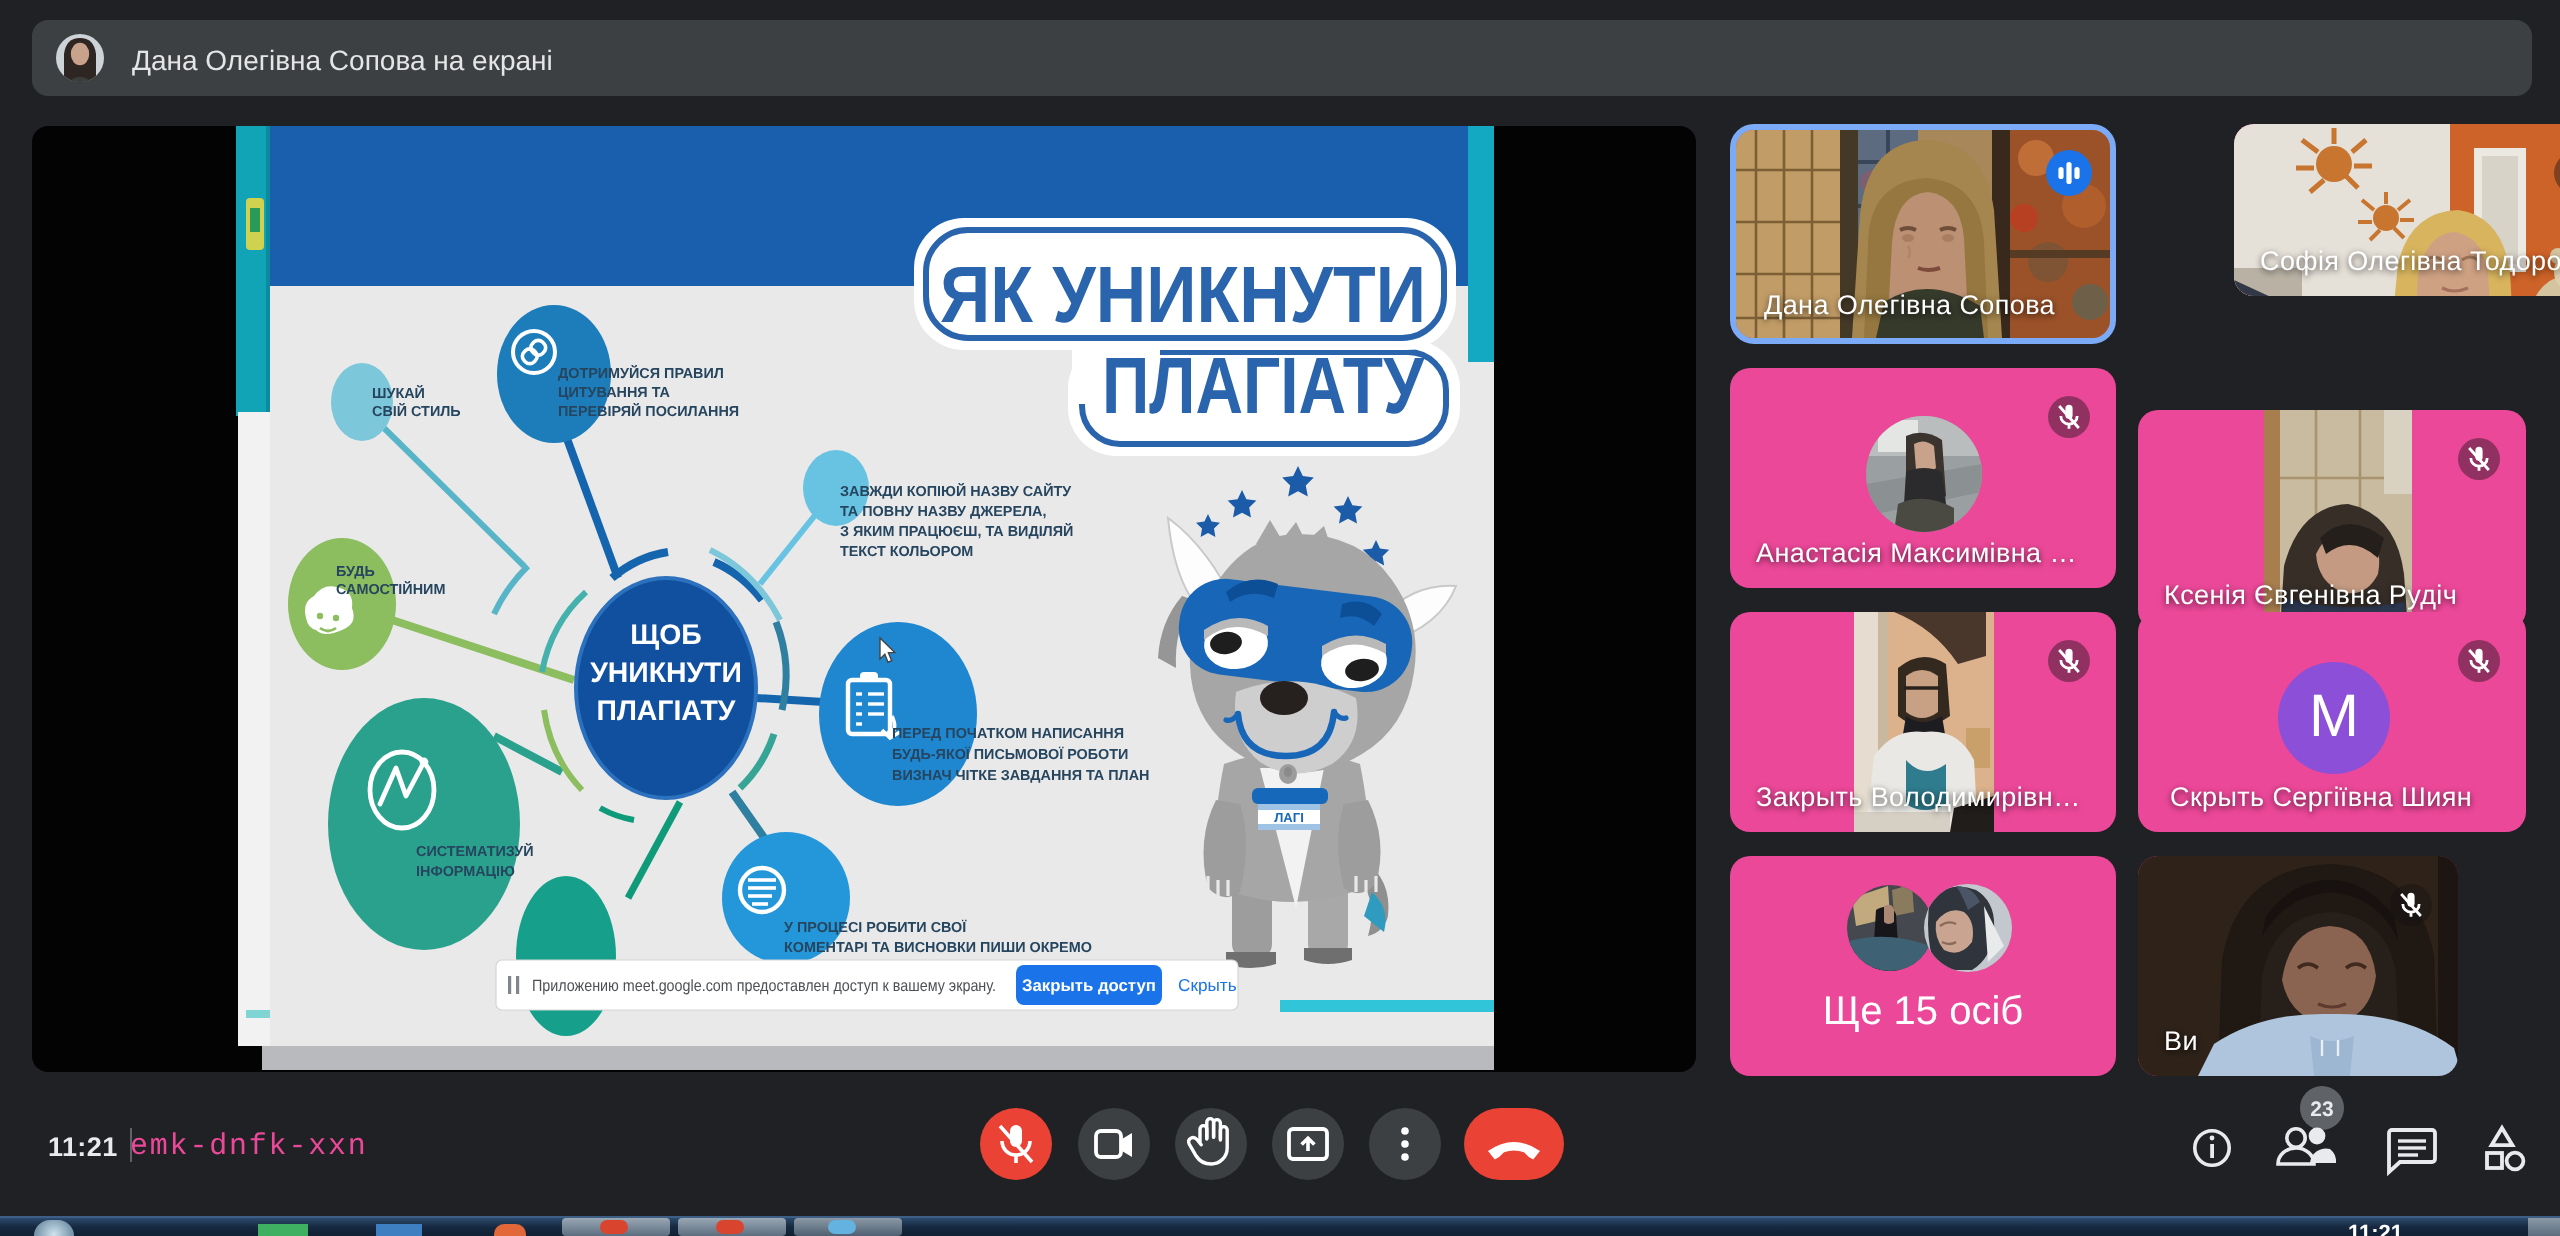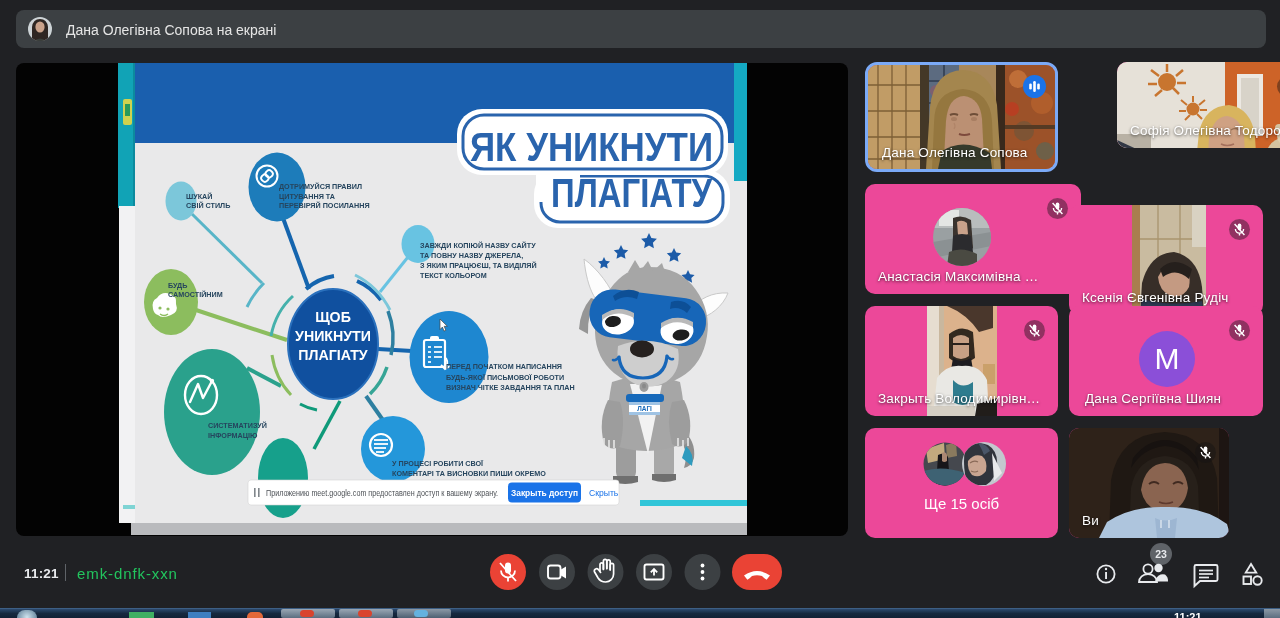--- a/index.html
+++ b/index.html
@@ -313,21 +313,21 @@
   <div class="mic"><svg width="21" height="21" viewBox="0 0 21 21">
           <g stroke="#fff" stroke-width="1.4" fill="none">
             <rect x="8.7" y="4.4" width="3.6" height="7" rx="1.8" fill="#fff" stroke="none"></rect>
             <path d="M6.4,10 a4.1,4.1 0 0 0 8.2,0"></path>
             <line x1="10.5" y1="14.2" x2="10.5" y2="16.4"></line>
             <line x1="5.6" y1="5" x2="15.4" y2="16"></line>
           </g>
         </svg></div>
 </div>
 
-<div class="tile" style="left:865px;top:184px;width:193px;height:110px;padding-left:23px;">
+<div class="tile" style="left:865px;top:184px;width:193px;height:110px;">
   <svg class="abs" style="left:68px;top:24px;" width="58" height="58" viewBox="0 0 58 58">
     <defs>
           <clipPath id="cp3">
             <circle cx="29" cy="29" r="29"></circle>
           </clipPath>
         </defs>
     <g clip-path="url(#cp3)">
       <rect width="58" height="58" fill="#9aa0a2"></rect>
       <rect x="0" y="0" width="58" height="20" fill="#b9bdbd"></rect>
       <rect x="6" y="2" width="20" height="16" fill="#e4e6e4"></rect>
@@ -398,21 +398,21 @@
             <path d="M6.4,10 a4.1,4.1 0 0 0 8.2,0"></path>
             <line x1="10.5" y1="14.2" x2="10.5" y2="16.4"></line>
             <line x1="5.6" y1="5" x2="15.4" y2="16"></line>
           </g>
         </svg></div>
 </div>
 
 <div class="tile" style="left:1069px;top:306px;width:194px;height:110px;">
   <div class="abs" style="left:70px;top:25px;width:56px;height:56px;border-radius:50%;background:#8b4fd8;"></div>
   <div class="abs" style="left:70px;top:25px;width:56px;height:56px;text-align:center;line-height:56px;color:#fff;font-size:30px;">M</div>
-  <div class="lbl" style="left:16px;">Дана Сергіївна Шиян</div>
+  <div class="lbl" style="left:16px;">Скрыть Сергіївна Шиян</div>
   <div class="mic"><svg width="21" height="21" viewBox="0 0 21 21">
           <g stroke="#fff" stroke-width="1.4" fill="none">
             <rect x="8.7" y="4.4" width="3.6" height="7" rx="1.8" fill="#fff" stroke="none"></rect>
             <path d="M6.4,10 a4.1,4.1 0 0 0 8.2,0"></path>
             <line x1="10.5" y1="14.2" x2="10.5" y2="16.4"></line>
             <line x1="5.6" y1="5" x2="15.4" y2="16"></line>
           </g>
         </svg></div>
 </div>
 
@@ -436,21 +436,21 @@
     </g>
     <g clip-path="url(#c7b)">
       <rect x="44" y="3" width="44" height="44" fill="#c3c8ce"></rect>
       <path d="M47,10 Q58,1 70,6 Q80,12 79,26 Q78,40 68,46 L50,46 Q44,30 47,10 Z" fill="#30343c"></path>
       <path d="M50,22 Q56,14 64,17 Q70,22 68,32 Q62,40 54,36 Q49,30 50,22 Z" fill="#c9a591"></path>
       <path d="M52,24 q4,-3 8,-1 M53,32 q4,2 7,0" stroke="#8a6a58" stroke-width="1.2" fill="none"></path>
       <path d="M60,4 q8,0 12,8 l-6,4 q-3,-8 -6,-12 z" fill="#4a5668"></path>
       <path d="M74,14 l10,20 -8,8 z" fill="#e8eaec"></path>
     </g>
   </svg>
-  <div class="abs" style="left:0;top:67px;width:100%;text-align:center;color:#fff;font-size:15px;">Ще 15 осіб</div>
+  <div class="abs" style="left:0;top:67px;width:100%;text-align:center;color:#fff;font-size:20px;">Ще 15 осіб</div>
 </div>
 
 <div class="tile" style="left:1069px;top:428px;width:160px;height:110px;">
   <svg width="194" height="110" viewBox="0 0 194 110">
     <rect width="194" height="110" fill="#2e2219"></rect>
     <rect x="150" y="0" width="44" height="110" fill="#1d1512"></rect>
     <path d="M40,110 L42,52 Q50,6 96,4 Q140,6 148,50 L150,110 Z" fill="#1f1813"></path>
     <path d="M60,110 L62,60 Q68,30 96,28 Q124,30 129,58 L131,110 Z" fill="#27201a"></path>
     <path d="M72,62 Q76,36 96,35 Q116,36 119,60 Q116,82 96,84 Q76,82 72,62 Z" fill="#8a6450"></path>
     <path d="M80,56 q5,-4 10,0 M104,56 q5,-4 10,0" stroke="#402a20" stroke-width="1.8" fill="none"></path>
@@ -468,21 +468,21 @@
             <line x1="10.5" y1="14.2" x2="10.5" y2="16.4"></line>
             <line x1="5.6" y1="5" x2="15.4" y2="16"></line>
           </g>
         </svg></div>
 </div>
 </div>
 
 <div id="bottombar">
   <div class="abs" style="left:24px;top:566px;color:#e8eaed;font-size:13.5px;font-weight:bold;letter-spacing:.2px;">11:21</div>
   <div class="abs" style="left:65px;top:564px;width:1px;height:17px;background:#5f6368;"></div>
-  <div class="abs" style="left:77px;top:565px;color:#22c55e;font-size:15px;letter-spacing:.9px;">emk-dnfk-xxn</div>
+  <div class="abs" style="left:65px;top:565px;color:#ec4899;font-size:15px;letter-spacing:.9px;font-family:Liberation Mono, monospace;">emk-dnfk-xxn</div>
 
   <svg class="abs" style="left:472px;top:554px;" width="320" height="37" viewBox="0 0 320 37">
 
     <circle cx="36" cy="18" r="18" fill="#ea4335"></circle>
     <g stroke="#fff" stroke-width="1.8" fill="none">
       <rect x="33" y="8.5" width="6" height="11" rx="3" fill="#fff" stroke="none"></rect>
       <path d="M29,16.5 a7,7 0 0 0 14,0"></path>
       <line x1="36" y1="23.5" x2="36" y2="27.5"></line>
       <line x1="28" y1="9" x2="44" y2="27"></line>
     </g>

